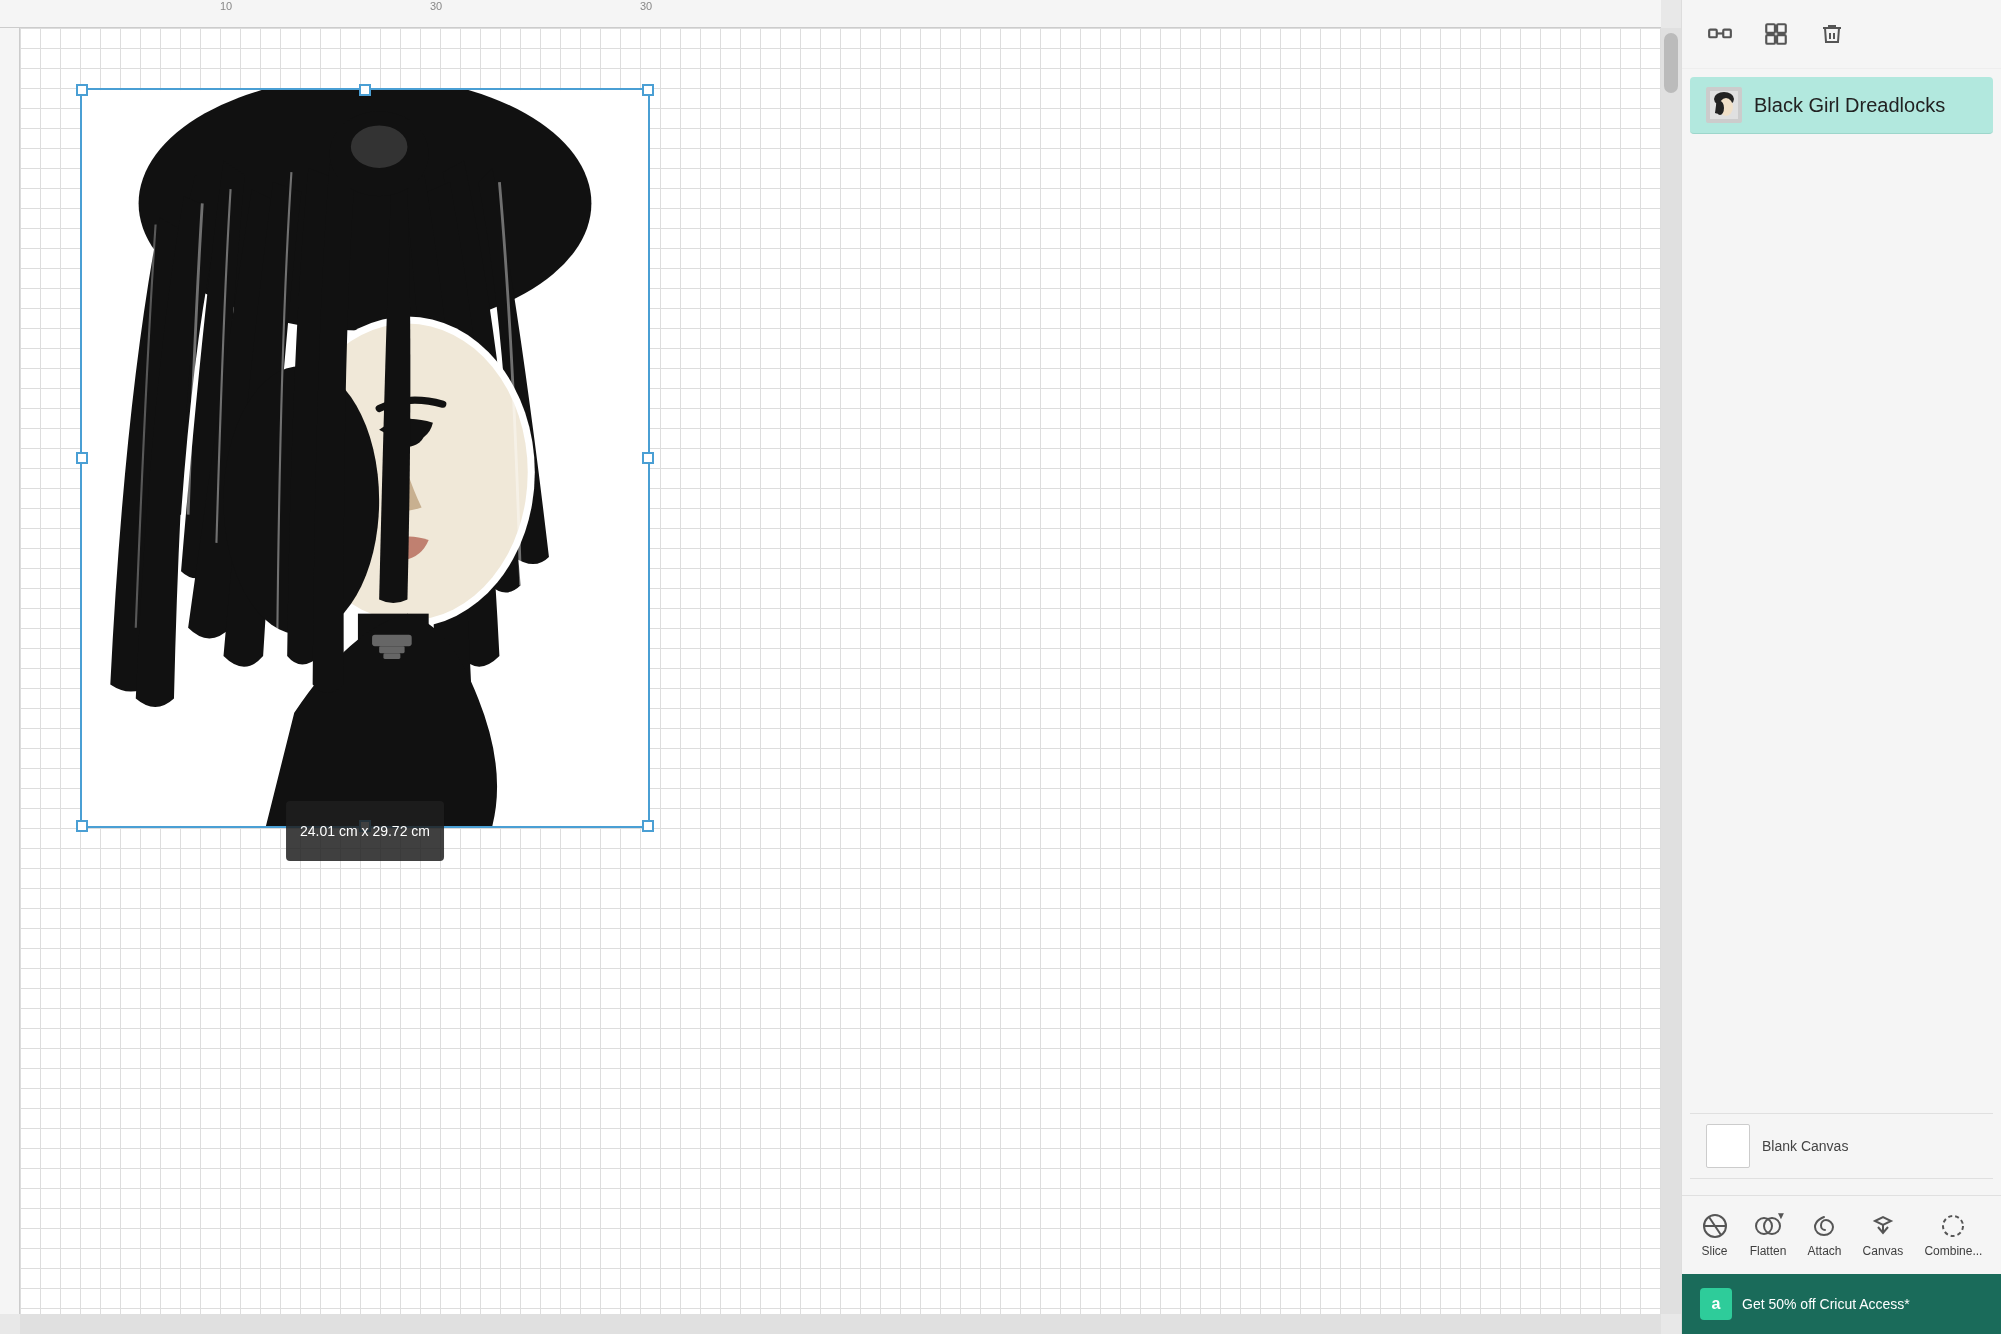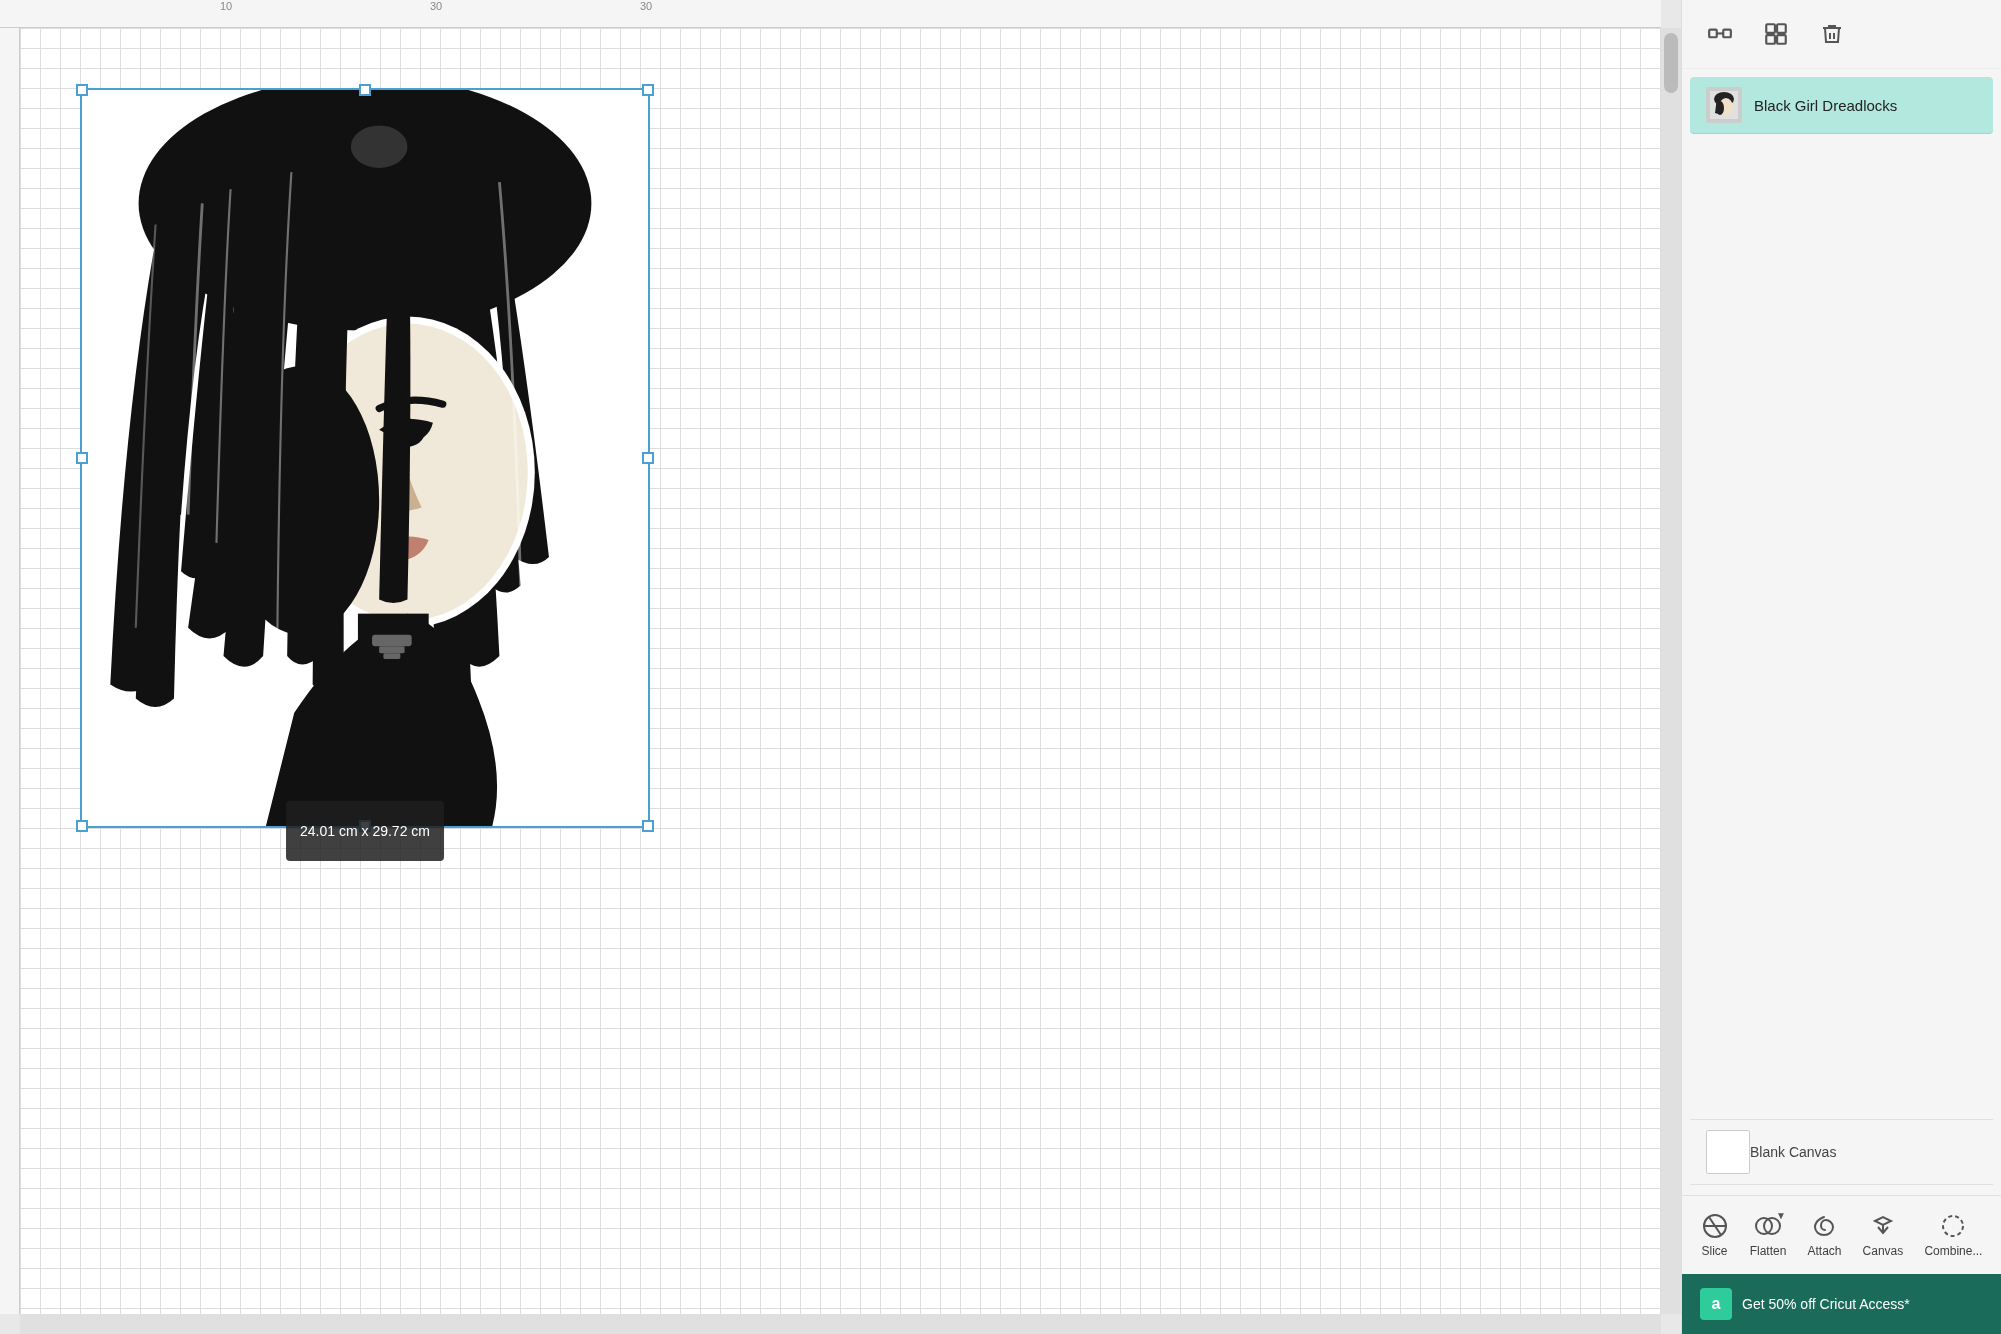--- a/index.html
+++ b/index.html
@@ -218,39 +218,40 @@
       justify-content: center;
       overflow: hidden;
     }
 
     .layer-thumbnail svg {
       width: 28px;
       height: 28px;
     }
 
     .layer-name {
-      font-size: 15px;
+      font-size: 20px;
       color: #222;
       font-weight: 500;
     }
 
     
     .panel-spacer {
       flex: 1;
     }
 
     
     .blank-canvas-item {
       display: flex;
       align-items: center;
       padding: 10px 16px;
+      gap: 12px;
       background: #f5f5f5;
       border-top: 1px solid #e0e0e0;
       border-bottom: 1px solid #e0e0e0;
-      margin: 10px 8px;
+      margin: 16px 8px;
     }
 
     .blank-canvas-thumb {
       width: 44px;
       height: 44px;
       border: 1px solid #ccc;
       background: white;
       border-radius: 2px;
     }
 

